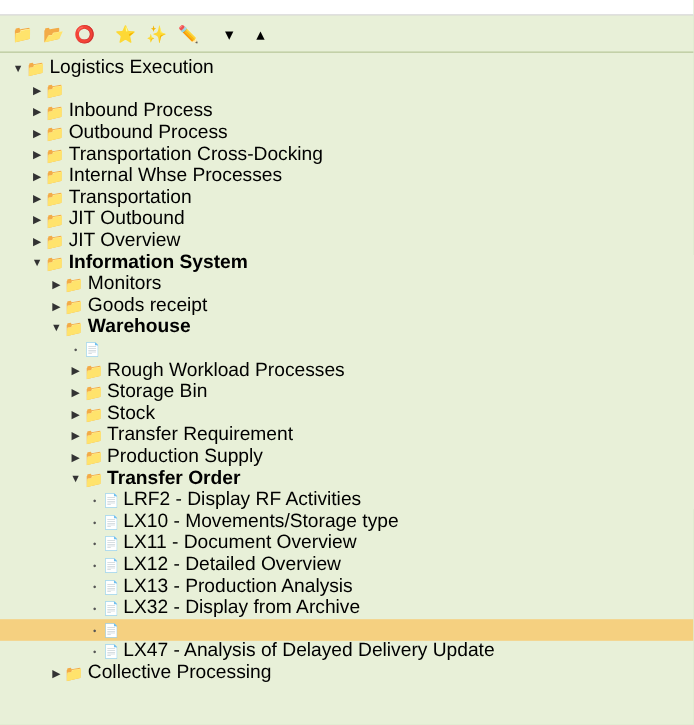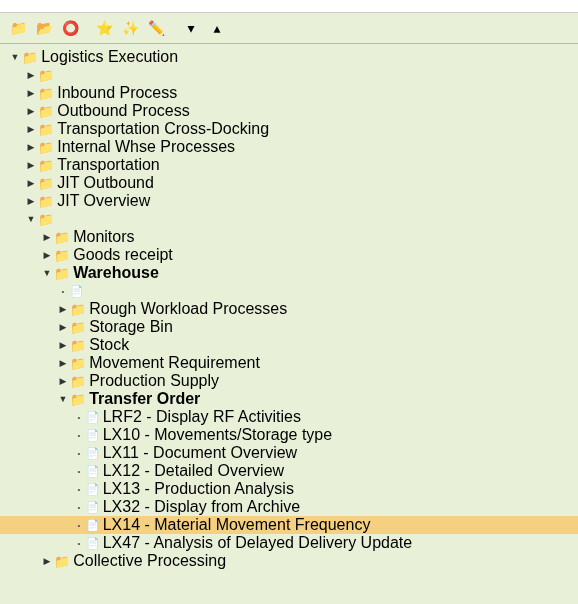--- a/index.html
+++ b/index.html
@@ -164,20 +164,21 @@
     <div class="tree-node">
       <span class="indent" style="width:24px"></span>
       <span class="expander">▶</span>
       <span class="folder-icon" style="color:#cc8800">📁</span>
       <span class="node-label">JIT Overview</span>
     </div>
     <div class="tree-node">
       <span class="indent" style="width:24px"></span>
       <span class="expander">▼</span>
       <span class="folder-icon" style="color:#cc8800">📁</span>
+      <span class="node-label bold">Information System</span>
     </div>
     <div class="tree-node">
       <span class="indent" style="width:40px"></span>
       <span class="expander">▶</span>
       <span class="folder-icon" style="color:#cc8800">📁</span>
       <span class="node-label">Monitors</span>
     </div>
     <div class="tree-node">
       <span class="indent" style="width:40px"></span>
       <span class="expander">▶</span>
@@ -210,21 +211,21 @@
     <div class="tree-node">
       <span class="indent" style="width:56px"></span>
       <span class="expander">▶</span>
       <span class="folder-icon" style="color:#cc8800">📁</span>
       <span class="node-label">Stock</span>
     </div>
     <div class="tree-node">
       <span class="indent" style="width:56px"></span>
       <span class="expander">▶</span>
       <span class="folder-icon" style="color:#cc8800">📁</span>
-      <span class="node-label">Movement Requirement</span>
+      <span class="node-label">Transfer Requirement</span>
     </div>
     <div class="tree-node">
       <span class="indent" style="width:56px"></span>
       <span class="expander">▶</span>
       <span class="folder-icon" style="color:#cc8800">📁</span>
       <span class="node-label">Production Supply</span>
     </div>
     <div class="tree-node">
       <span class="indent" style="width:56px"></span>
       <span class="expander">▼</span>
@@ -264,21 +265,20 @@
     <div class="tree-node">
       <span class="indent" style="width:72px"></span>
       <span class="bullet">•</span>
       <span class="doc-icon" style="color:#336699">📄</span>
       <span class="node-label">LX32 - Display from Archive</span>
     </div>
     <div class="tree-node highlighted">
       <span class="indent" style="width:72px"></span>
       <span class="bullet">•</span>
       <span class="doc-icon" style="color:#336699">📄</span>
-      <span class="node-label">LX14 - Material Movement Frequency</span>
     </div>
     <div class="tree-node">
       <span class="indent" style="width:72px"></span>
       <span class="bullet">•</span>
       <span class="doc-icon" style="color:#336699">📄</span>
       <span class="node-label">LX47 - Analysis of Delayed Delivery Update</span>
     </div>
     <div class="tree-node">
       <span class="indent" style="width:40px"></span>
       <span class="expander">▶</span>

